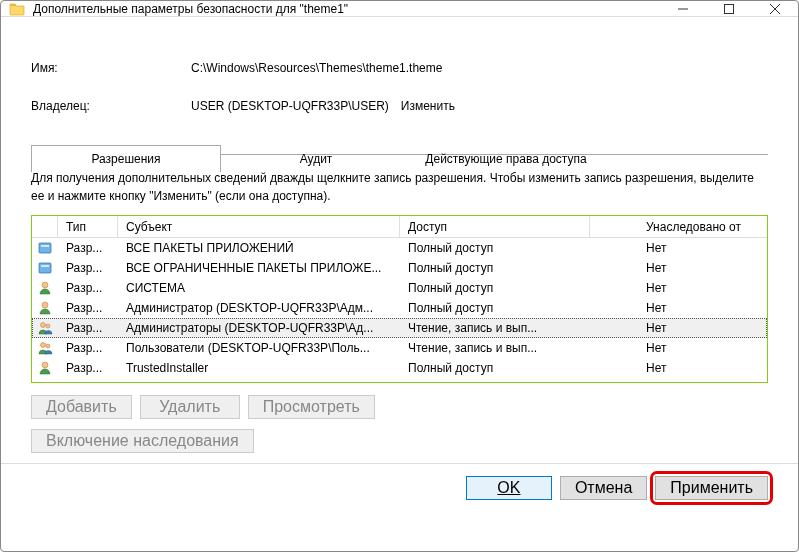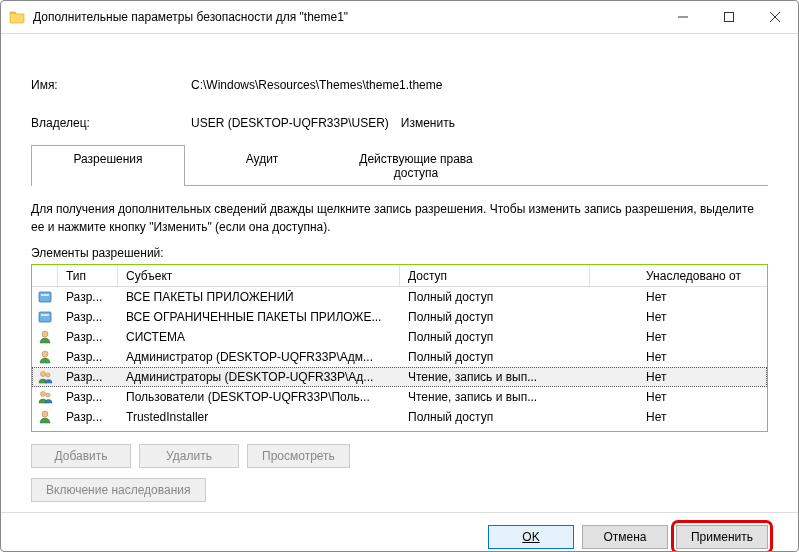--- a/index.html
+++ b/index.html
@@ -8,21 +8,21 @@
     font-family: "Segoe UI", Tahoma, sans-serif;
     font-size: 12px;
     background: #fff;
     width: 799px;
     height: 552px;
     overflow: hidden;
     border: 1px solid #888;
     border-radius: 4px;
   }
   .titlebar {
-    height: 33px;
+    height: 16px;
     display: flex;
     align-items: center;
     padding: 0 0 0 8px;
     border-bottom: 1px solid #ddd;
   }
   .titlebar .folder-icon {
     width: 16px; height: 16px;
     margin-right: 8px;
   }
   .titlebar .title { flex: 1; }
@@ -44,26 +44,26 @@
   .field-label { width: 160px; }
   .field-value { }
   .link { color: #000000; margin-left: 12px; cursor: pointer; }
   .tabs {
     display: flex;
     border-bottom: 1px solid #aaa;
     margin-top: 4px;
   }
   .tab {
     padding: 6px 0;
-    width: 154px;
+    width: 190px;
     text-align: center;
     border: 1px solid transparent;
     border-bottom: none;
     position: relative;
-    top: 1px;
+    top: 18px;
     cursor: pointer;
   }
   .tab.active {
     border-color: #aaa;
     background: #fff;
   }
   .help-text {
     margin: 14px 0 10px 0;
     line-height: 1.5;
   }
@@ -116,21 +116,21 @@
     gap: 8px;
   }
   .btn {
     min-width: 100px;
     height: 24px;
     border: 1px solid #adadad;
     background: #e1e1e1;
     display: flex;
     align-items: center;
     justify-content: center;
-    font-size: 12px;
+    font-size: 16px;
     font-family: inherit;
     padding: 0 14px;
   }
   .btn.disabled {
     color: #888;
     border-color: #ccc;
     background: #efefef;
   }
   .btn.primary {
     border-color: #0078d7;
@@ -196,21 +196,20 @@
     <span class="link">Изменить</span>
   </div>
 
   <div class="tabs">
     <div class="tab active">Разрешения</div>
     <div class="tab">Аудит</div>
     <div class="tab">Действующие права доступа</div>
   </div>
 
   <div class="help-text">Для получения дополнительных сведений дважды щелкните запись разрешения. Чтобы изменить запись разрешения, выделите ее и нажмите кнопку "Изменить" (если она доступна).</div>
-  <div class="list-caption">Элементы разрешений:</div>
 
   <div class="perm-list">
     <div class="perm-header">
       <div class="col-icon"></div>
       <div class="col-type">Тип</div>
       <div class="col-subject">Субъект</div>
       <div class="col-access">Доступ</div>
       <div class="col-inherit">Унаследовано от</div>
     </div>
     <div id="perm-rows">

